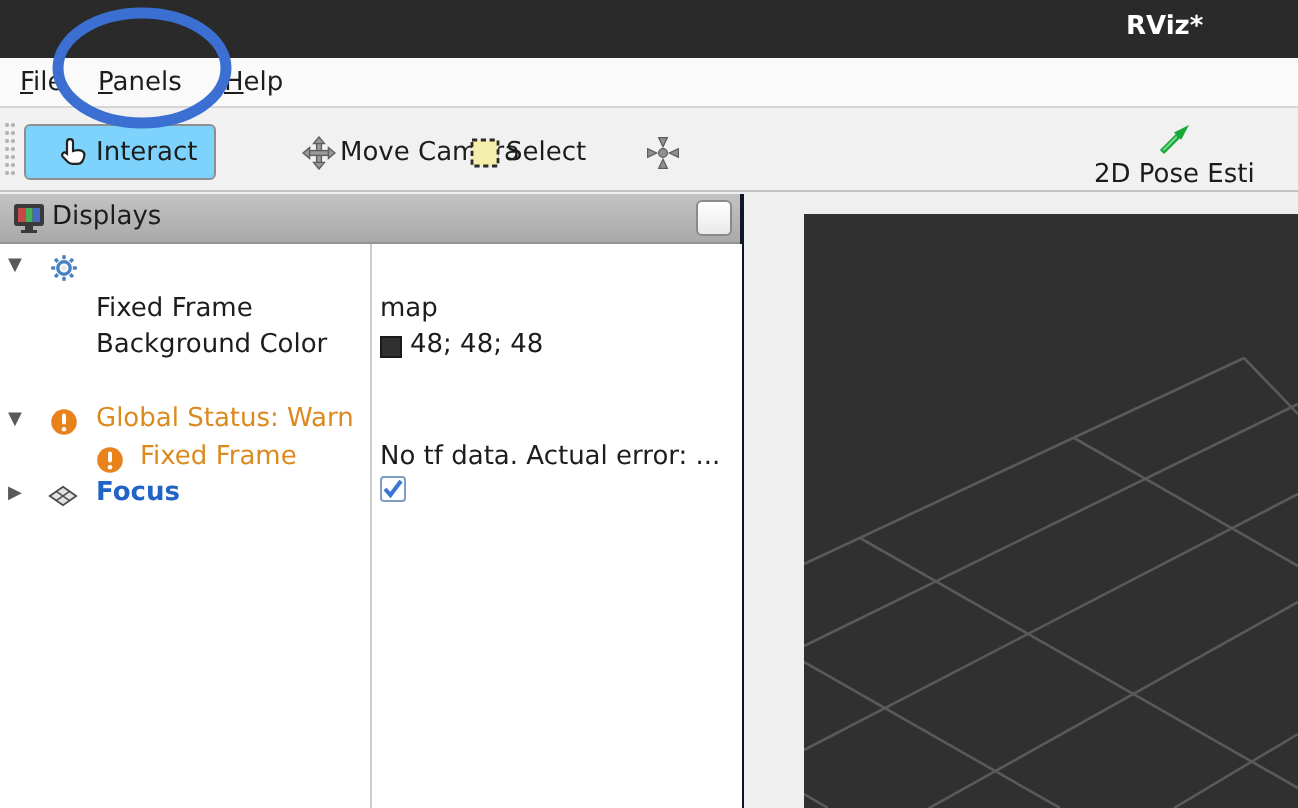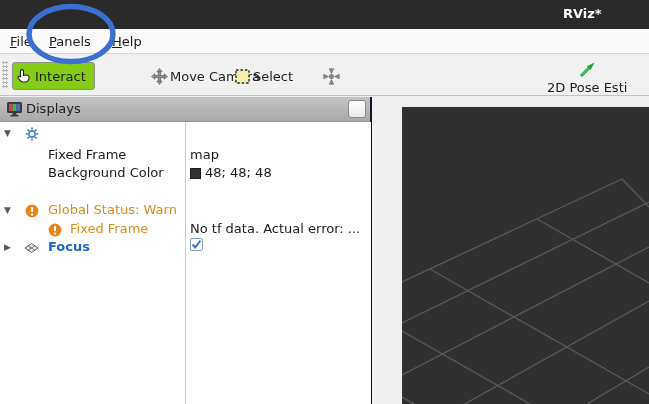--- a/index.html
+++ b/index.html
@@ -15,21 +15,21 @@
   .menubar { position:absolute; left:0; top:29px; width:649px; height:25px; background:#fafafa; border-bottom:1px solid #d6d6d6; }
   .menu-item { position:absolute; top:3px; height:20px; line-height:20px; padding:0 2px; cursor:default; }
   .menu-item u { text-decoration:underline; }
 
   
   .toolbar { position:absolute; left:0; top:54px; width:649px; height:42px; background:#f1f1f1; border-bottom:1px solid #c2c2c2; }
   .tb-handle { position:absolute; left:2px; top:7px; width:6px; height:28px;
     background-image:radial-gradient(circle at 1.5px 1.5px,#b5b5b5 1px,transparent 1.1px);
     background-size:3px 4px; }
   .tool { position:absolute; top:8px; height:28px; display:flex; align-items:center; gap:2px; white-space:nowrap; }
-  .tool.active { background:#84cc16; border:1px solid #8f8f8f; border-radius:3px; padding:0 8px 0 2px;text-align:center; }
+  .tool.active { background:#7dd3fc; border:1px solid #8f8f8f; border-radius:3px; padding:0 8px 0 15px;text-align:center; }
   .tool .ticon { display:inline-flex; width:18px; height:18px; align-items:center; justify-content:center; }
 
   
   .panel { position:absolute; left:0; top:97px; width:372px; height:307px; background:#ffffff; border-right:2px solid #0f172a; }
   .panel-header { position:absolute; left:0; top:0; width:100%; height:25px;
     background:linear-gradient(#c3c3c3,#a9a9a9); border-bottom:1px solid #949494; }
   .panel-header .ph-title { position:absolute; left:26px; top:4px; }
   .panel-header .ph-icon { position:absolute; left:6px; top:4px; }
   .float-btn { position:absolute; left:348px; top:3px; width:18px; height:18px; border:1px solid #8a8a8a;
     border-radius:3px; background:linear-gradient(#ffffff,#e9e9e9); }

